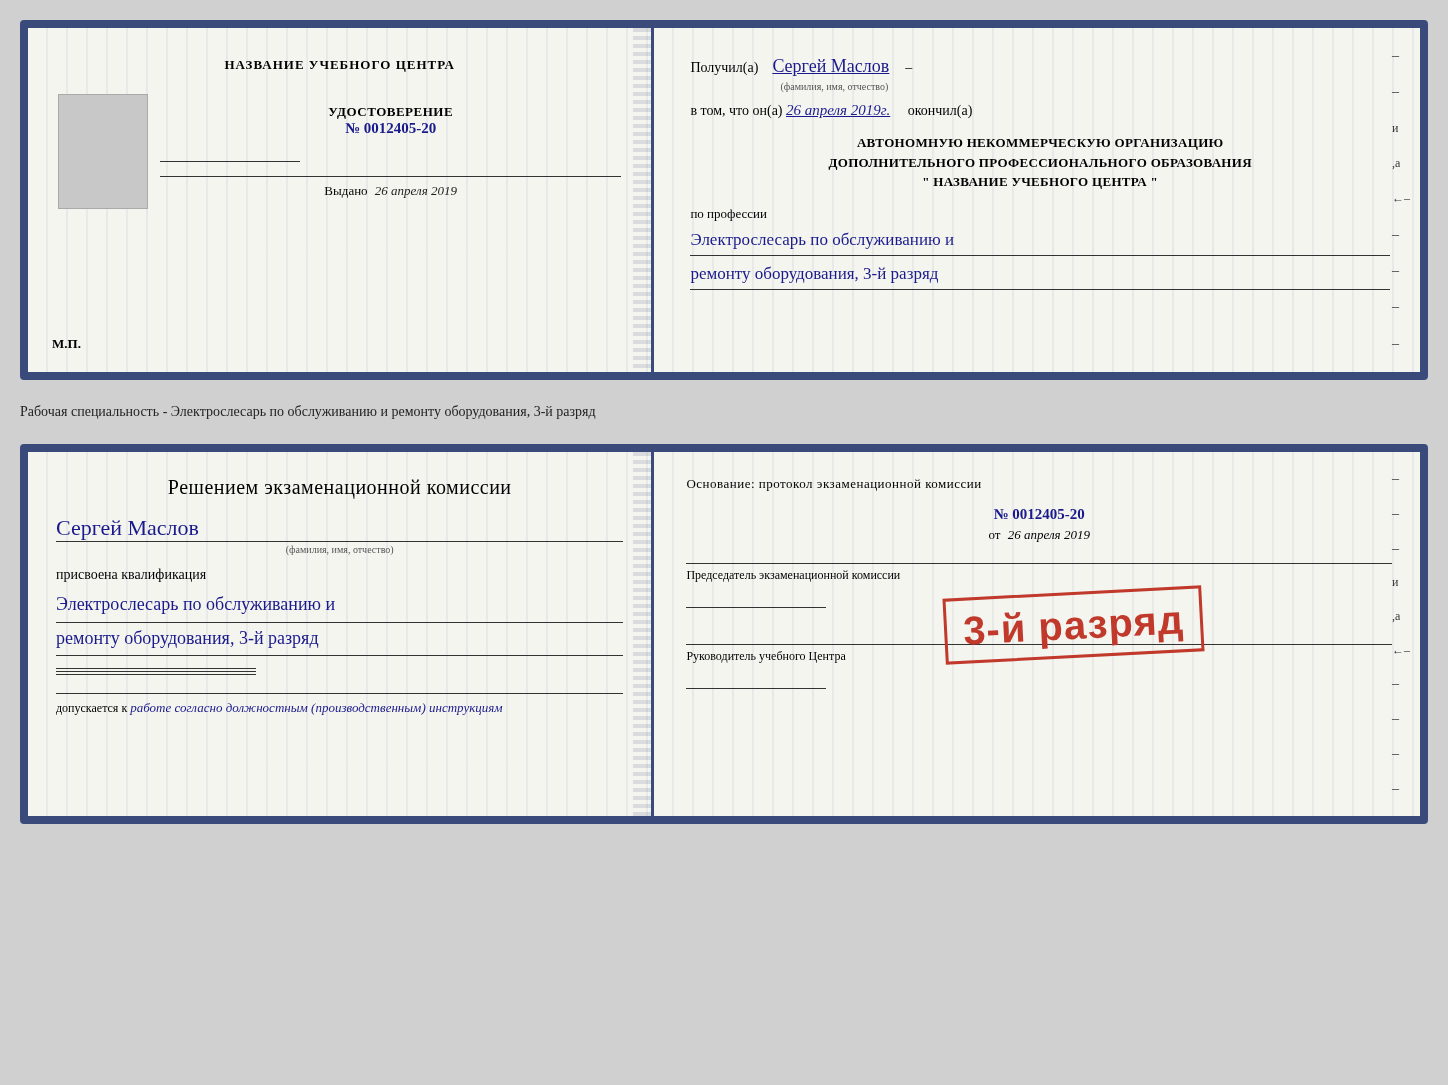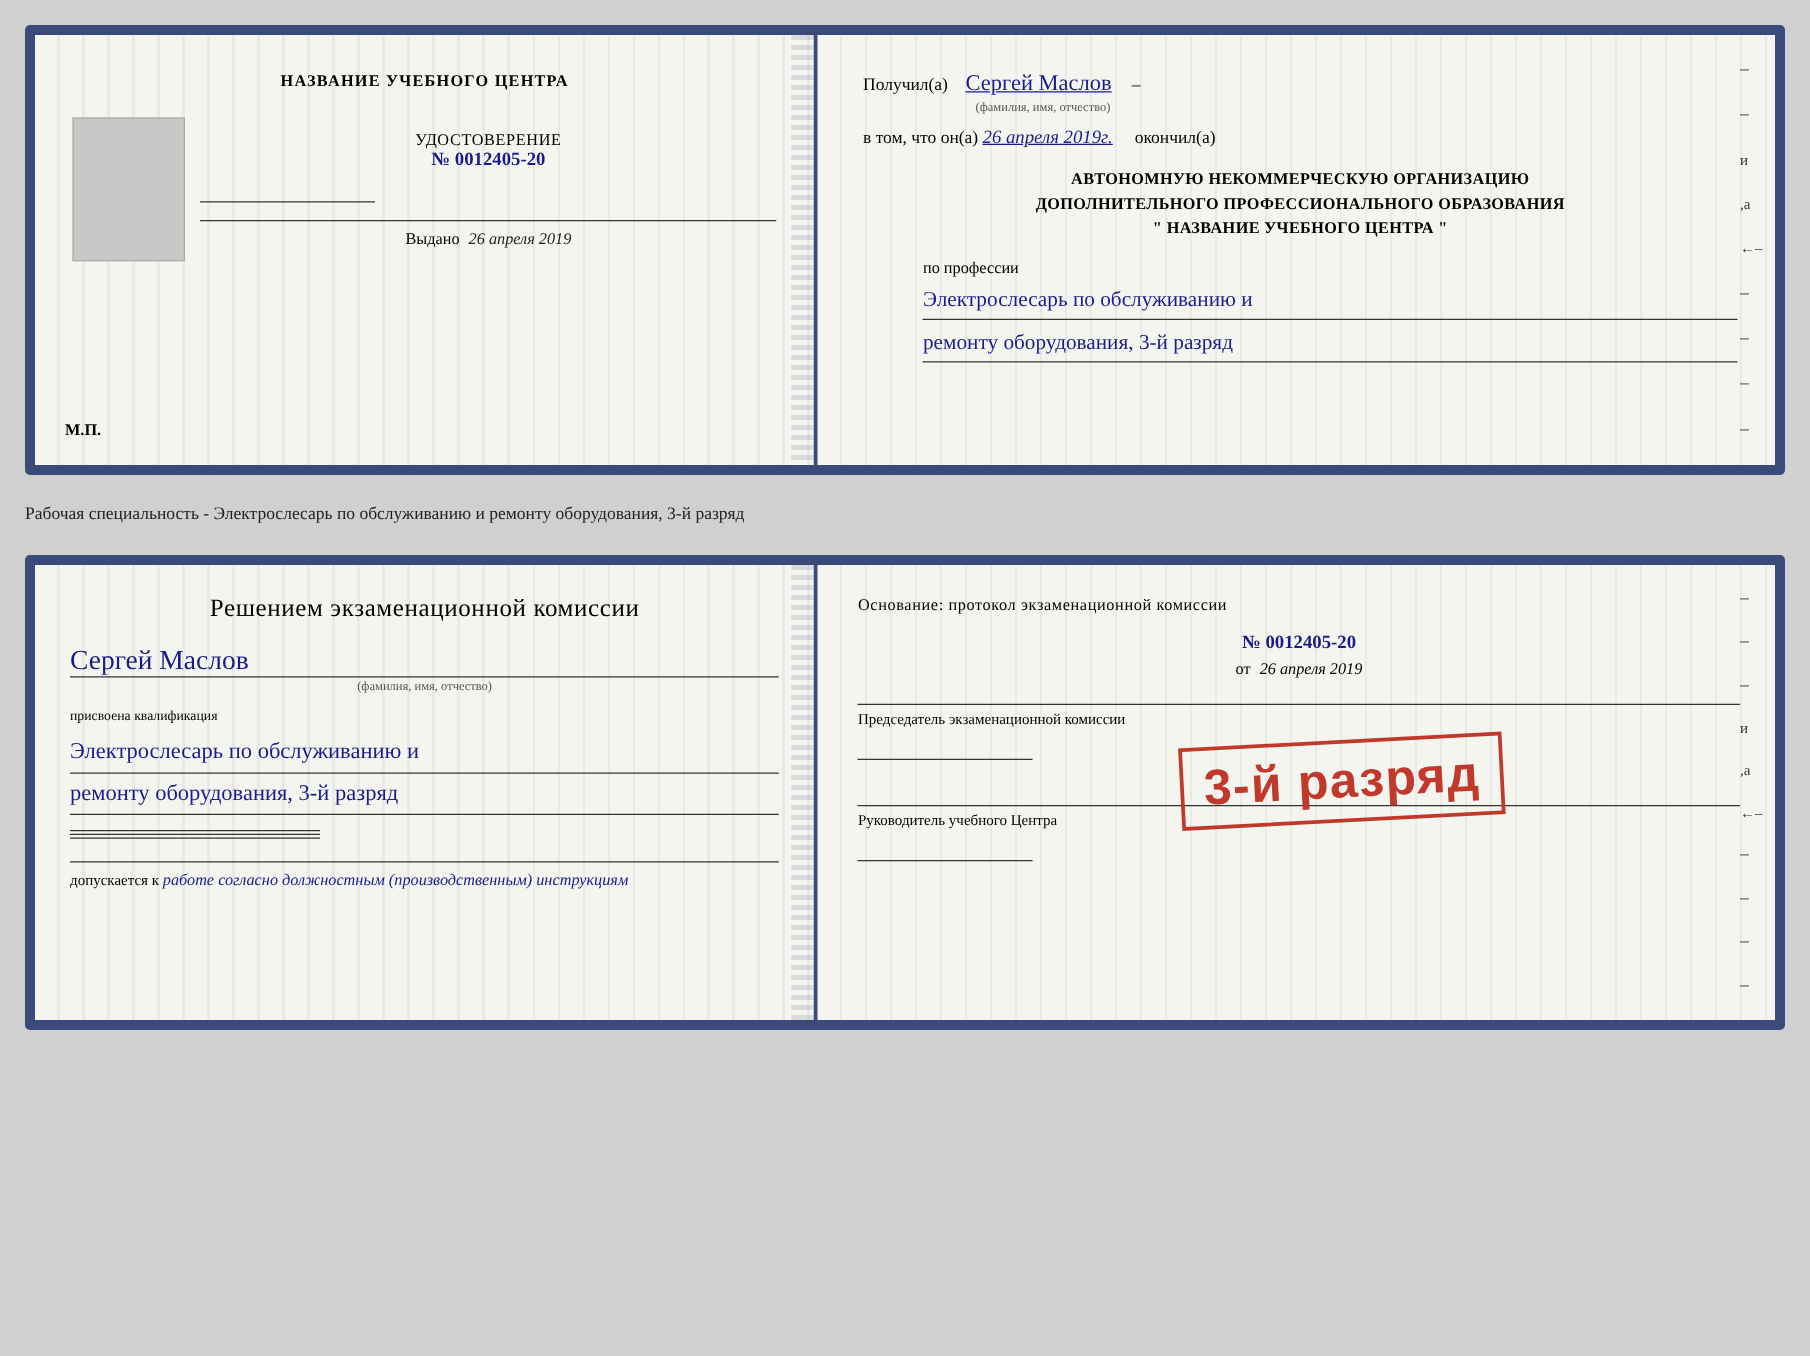--- a/index.html
+++ b/index.html
@@ -93,21 +93,21 @@
       flex-shrink: 0;
     }
 
     .cert-udostoverenie {
       text-align: center;
       margin-bottom: 6px;
     }
 
     .cert-udostoverenie .label {
       font-size: 13px;
-      font-weight: normal;
+      font-weight: bold;
       text-transform: uppercase;
       letter-spacing: 0.5px;
     }
 
     .cert-udostoverenie .number {
       font-size: 15px;
       font-weight: bold;
       color: #1a1a8c;
     }
 
@@ -165,21 +165,20 @@
       text-align: center;
       line-height: 1.5;
       font-weight: bold;
       letter-spacing: 0.3px;
       text-transform: uppercase;
     }
 
     .po-professii {
       margin-top: 14px;
       font-size: 13px;
-      margin-left: 48px;
     }
 
     .profession-handwritten {
       font-family: 'Segoe Script', 'Brush Script MT', cursive;
       font-size: 17px;
       color: #1a1a8c;
       border-bottom: 1px solid #333;
       display: block;
       margin-top: 4px;
       line-height: 1.6;
@@ -249,21 +248,21 @@
 
     .fio-small {
       font-size: 10px;
       color: #555;
       text-align: center;
       display: block;
       margin-bottom: 12px;
     }
 
     .prisvoena-label {
-      font-size: 11px;
+      font-size: 14px;
       margin-bottom: 6px;
     }
 
     .qualification-handwritten {
       font-family: 'Segoe Script', 'Brush Script MT', cursive;
       font-size: 18px;
       color: #1a1a8c;
       border-bottom: 1px solid #333;
       display: block;
       line-height: 1.7;

